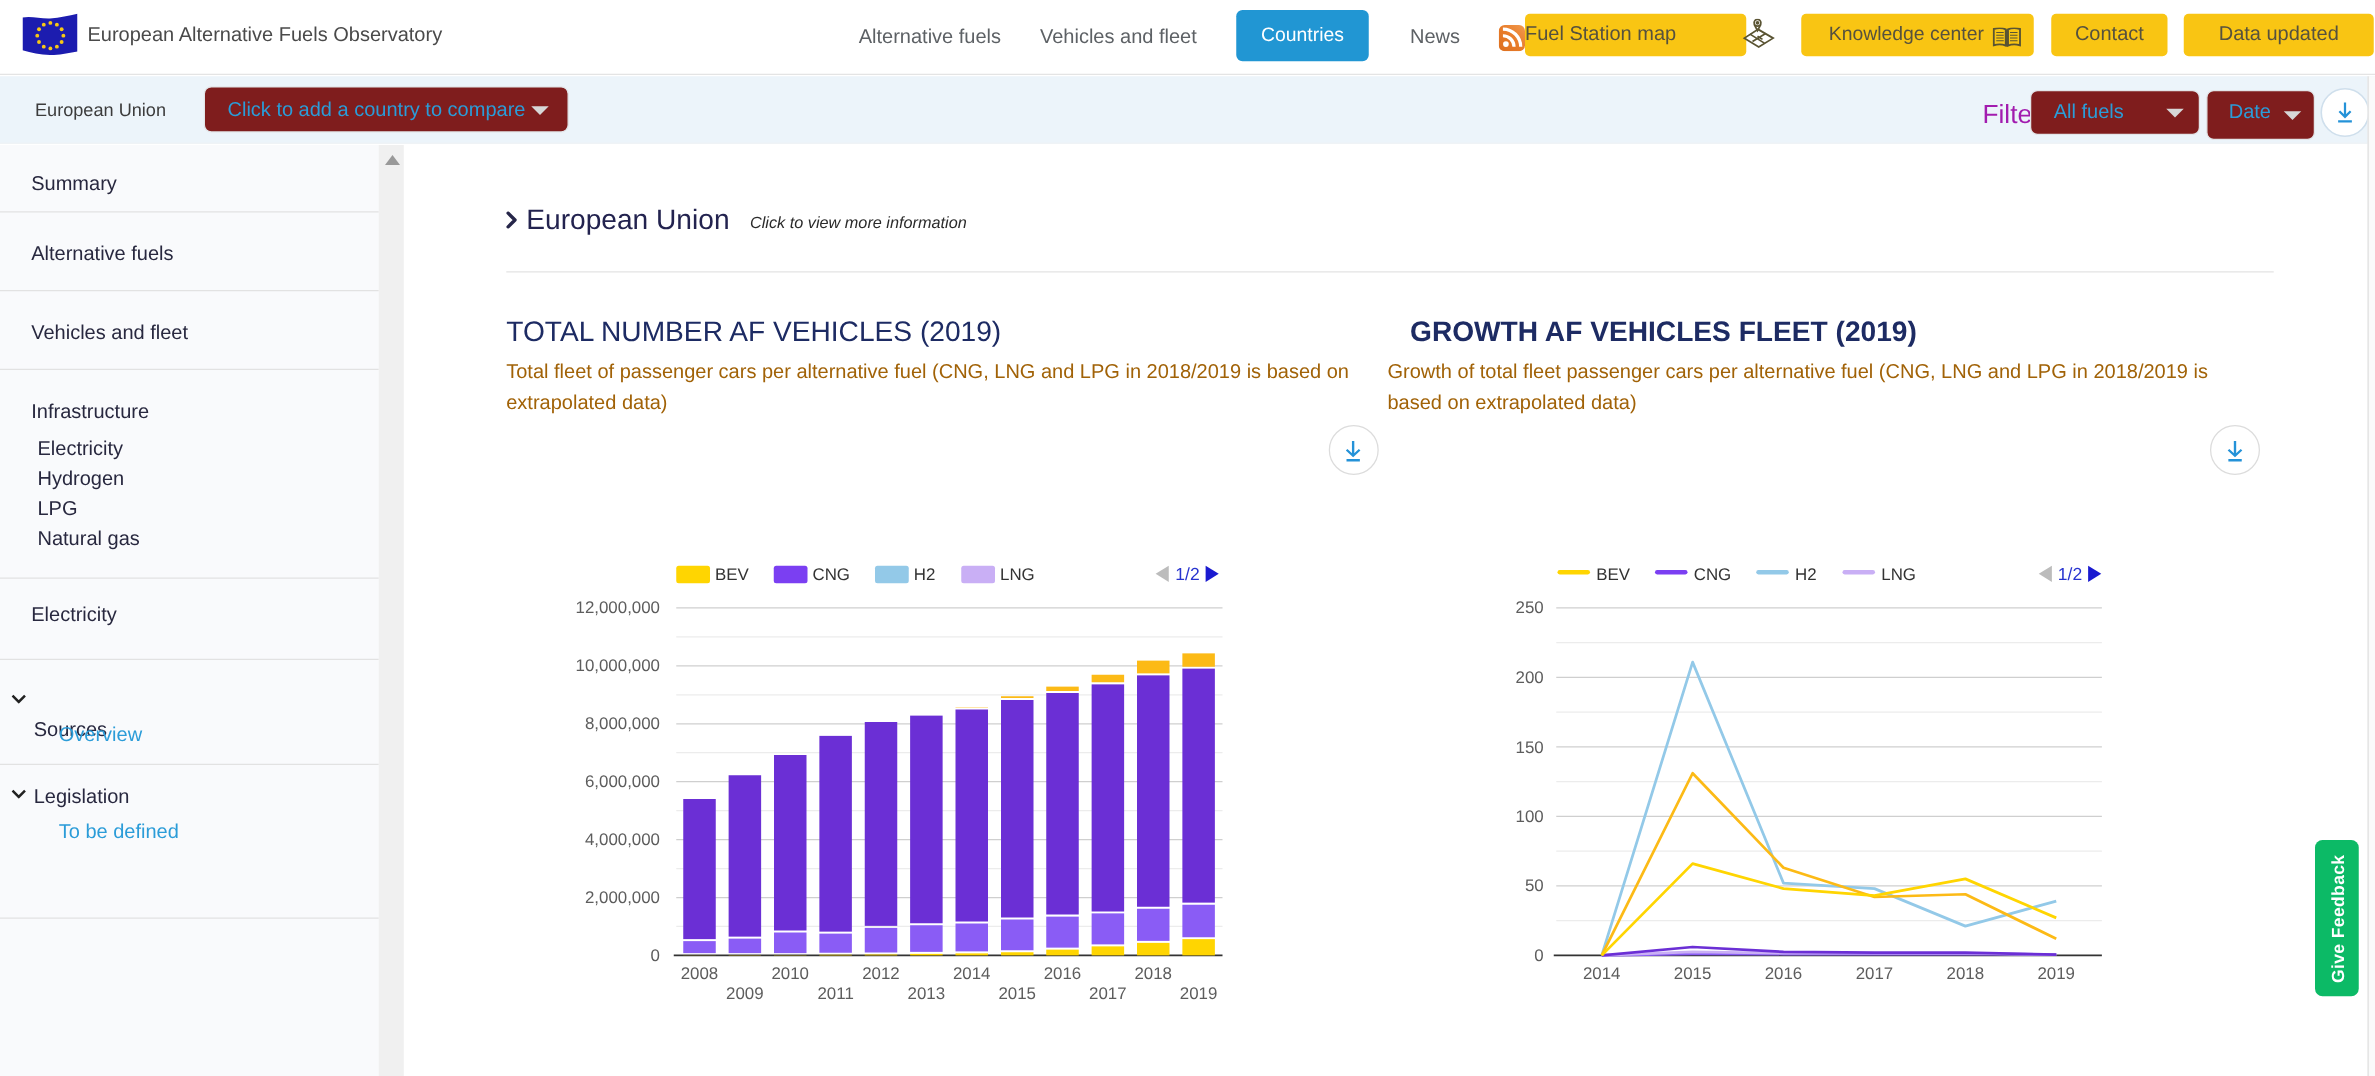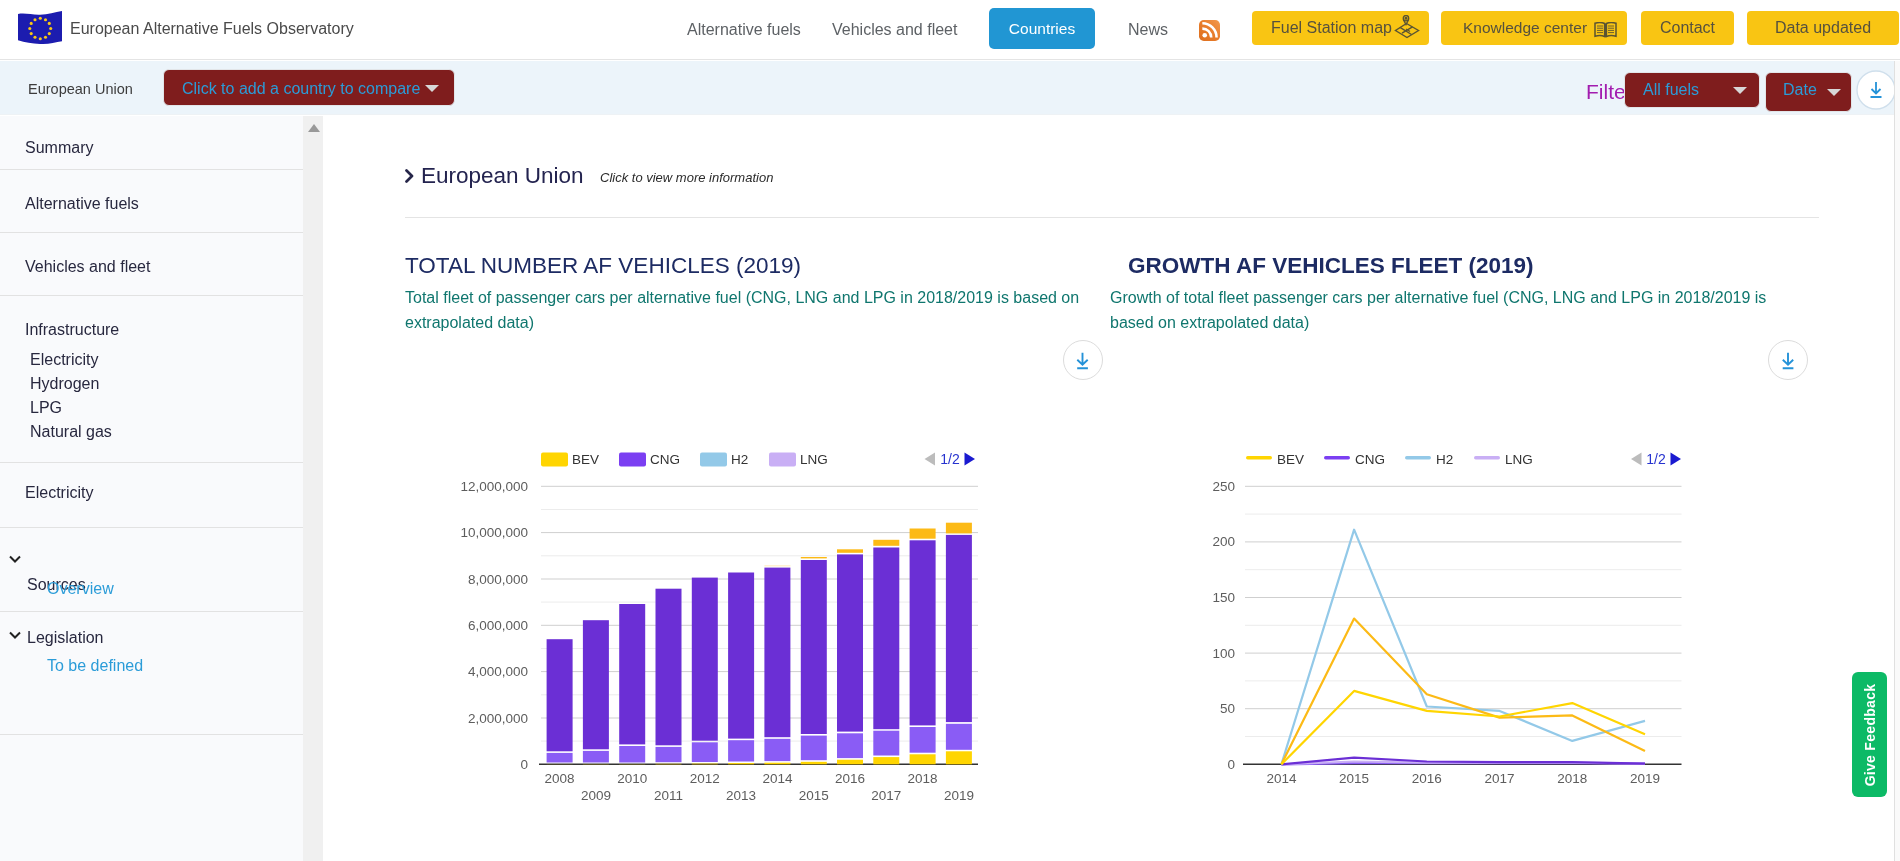--- a/index.html
+++ b/index.html
@@ -33,21 +33,21 @@
   .sideitem.bluetxt { color:#2b9cd8; }
   #sb-scroll { position:absolute; left:303px; top:116px; width:20px; height:745px; background:#f0f0f0; }
   #sb-arrow { position:absolute; left:308px; top:124px; width:0; height:0;
     border-left:6px solid transparent; border-right:6px solid transparent; border-bottom:8px solid #999; }
 
   
   #eu-head { position:absolute; left:421px; top:163px; font-size:22.5px; color:#23234f; }
   #eu-note { position:absolute; left:600px; top:170px; font-size:13px; font-style:italic; color:#2b2b2b; }
   #hr1 { position:absolute; left:405px; top:217px; width:1414px; border-top:1px solid #e4e4e4; }
   .ctitle { position:absolute; top:253px; font-size:22.5px; color:#1d2b63; }
-  .cdesc { position:absolute; top:285px; width:700px; font-size:16px; line-height:25px; color:#0f766e; }
+  .cdesc { position:absolute; top:285px; width:700px; font-size:16px; line-height:25px; color:#a16207; }
   .dlcirc { position:absolute; top:340px; width:40px; height:40px; border:1px solid #dcdcdc;
     border-radius:50%; background:#fff; }
 
   
   #feedback { position:absolute; left:1852px; top:672px; width:35px; height:125px;
     background:#0cba66; border-radius:6px; }
   #feedback span { position:absolute; left:50%; top:50%; transform:translate(-50%,-50%) rotate(-90deg);
     white-space:nowrap; color:#fff; font-weight:bold; font-size:14px; letter-spacing:0.3px; }
 
   
@@ -86,21 +86,21 @@
     <stop offset="0" stop-color="#dd6f1f"></stop>
         <stop offset="0.5" stop-color="#e87c2a"></stop>
         <stop offset="1" stop-color="#f29a4e"></stop>
   </linearGradient>
     </defs>
   <rect width="22" height="22" rx="5" fill="url(#rssg)"></rect>
   <circle cx="6" cy="16" r="2.4" fill="#fff"></circle>
   <path d="M3.5 9.0 a 9.3 9.3 0 0 1 9.3 9.3" fill="none" stroke="#fff" stroke-width="2.7"></path>
   <path d="M3.5 3.4 a 14.9 14.9 0 0 1 14.9 14.9" fill="none" stroke="#fff" stroke-width="2.7"></path>
 </svg>
-<div class="ybtn" style="left:1252px;width:177px;text-align:left;padding-left:19px;">Fuel Station map</div>
+<div class="ybtn" style="left:1220px;width:177px;text-align:left;">Fuel Station map</div>
 <svg class="abs" style="left:1394px;top:15px" width="26" height="24" viewBox="0 0 26 24">
   <g fill="none" stroke="#5a5433" stroke-width="1.4">
     <path d="M12.5 8.5 L24.5 15.5 L13 22.5 L1.5 15.5 Z"></path>
     <path d="M6 12.3 L17.5 19.5 M18.5 11.8 L8 18.2 M12 14 L16 16.5"></path>
     <circle cx="12" cy="3.2" r="2.7"></circle>
     <path d="M9.3 4.5 L12 9.5 L14.7 4.5"></path>
     <circle cx="12" cy="3.2" r="0.8"></circle>
   </g>
 </svg>
 <div class="ybtn" style="left:1441px;width:186px;text-align:left;padding-left:22px;font-size:15.5px;">Knowledge center</div>

